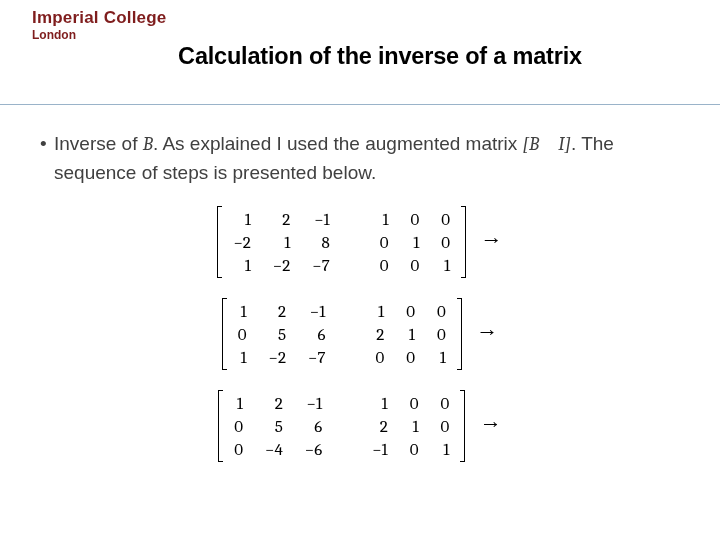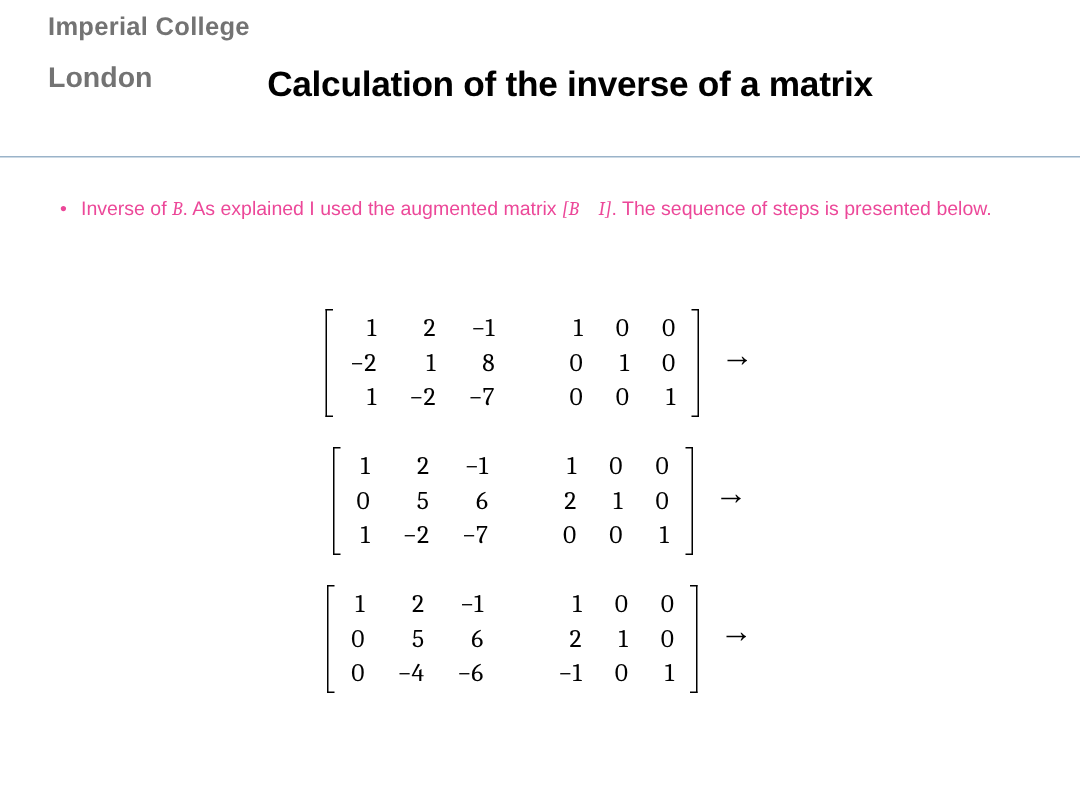--- a/index.html
+++ b/index.html
@@ -1,23 +1,23 @@
 <!DOCTYPE html>
 <html><head>
 <meta charset="utf-8">
 <style>
   * { margin: 0; padding: 0; box-sizing: border-box; }
   html, body { width: 720px; height: 540px; background: #fff; font-family: Arial, Helvetica, sans-serif; overflow: hidden; }
   .slide { width: 720px; height: 540px; position: relative; }
-  .logo { position: absolute; top: 8px; left: 32px; color: #737373; font-weight: bold; }
+  .logo { position: absolute; top: 8px; left: 32px; color: #7f1d1d; font-weight: bold; }
   .logo .l1 { font-size: 17px; letter-spacing: 0.2px; }
-  .logo .l2 { font-size: 19px; margin-top: 14px; }
+  .logo .l2 { font-size: 12px; margin-top: 0; }
   .title { position: absolute; top: 42px; left: 0; width: 720px; text-align: center; font-family: "Arial Narrow", Arial, sans-serif; font-weight: bold; font-size: 23.5px; line-height: 1.22; letter-spacing: -0.2px; font-stretch: condensed; margin-left: 20px; }
   .rule { position: absolute; top: 104px; left: 0; width: 720px; height: 1px; background: #9ab3c9; }
-  .bullet { position: absolute; top: 130px; left: 54px; width: 618px; font-size: 13px; line-height: 1.45; color: #ec4899; }
+  .bullet { position: absolute; top: 130px; left: 54px; width: 618px; font-size: 19px; line-height: 1.45; color: #404040; }
   .bullet::before { content: "•"; position: absolute; left: -14px; top: 0; }
   .math-area { position: absolute; top: 196px; left: 0; width: 720px; text-align: center; }
   .mrow { display: inline-block; margin: 10px 0; }
   .mat-wrap { display: inline-flex; align-items: center; vertical-align: middle; }
   .arrow { display: inline-block; font-size: 22px; margin-left: 10px; position: relative; top: -2px; }
   .bl, .br { display: inline-block; vertical-align: middle; }
   .bl { border-left: 1.6px solid #000; border-top: 1.6px solid #000; border-bottom: 1.6px solid #000; width: 5px; }
   .br { border-right: 1.6px solid #000; border-top: 1.6px solid #000; border-bottom: 1.6px solid #000; width: 5px; }
   table.aug { border-collapse: collapse; display: inline-table; vertical-align: middle; }
   table.aug td { font-family: Cambria, Georgia, "Times New Roman", serif; font-size: 17px; text-align: right; padding: 2px 11px 2px 11px; min-width: 20px; }

